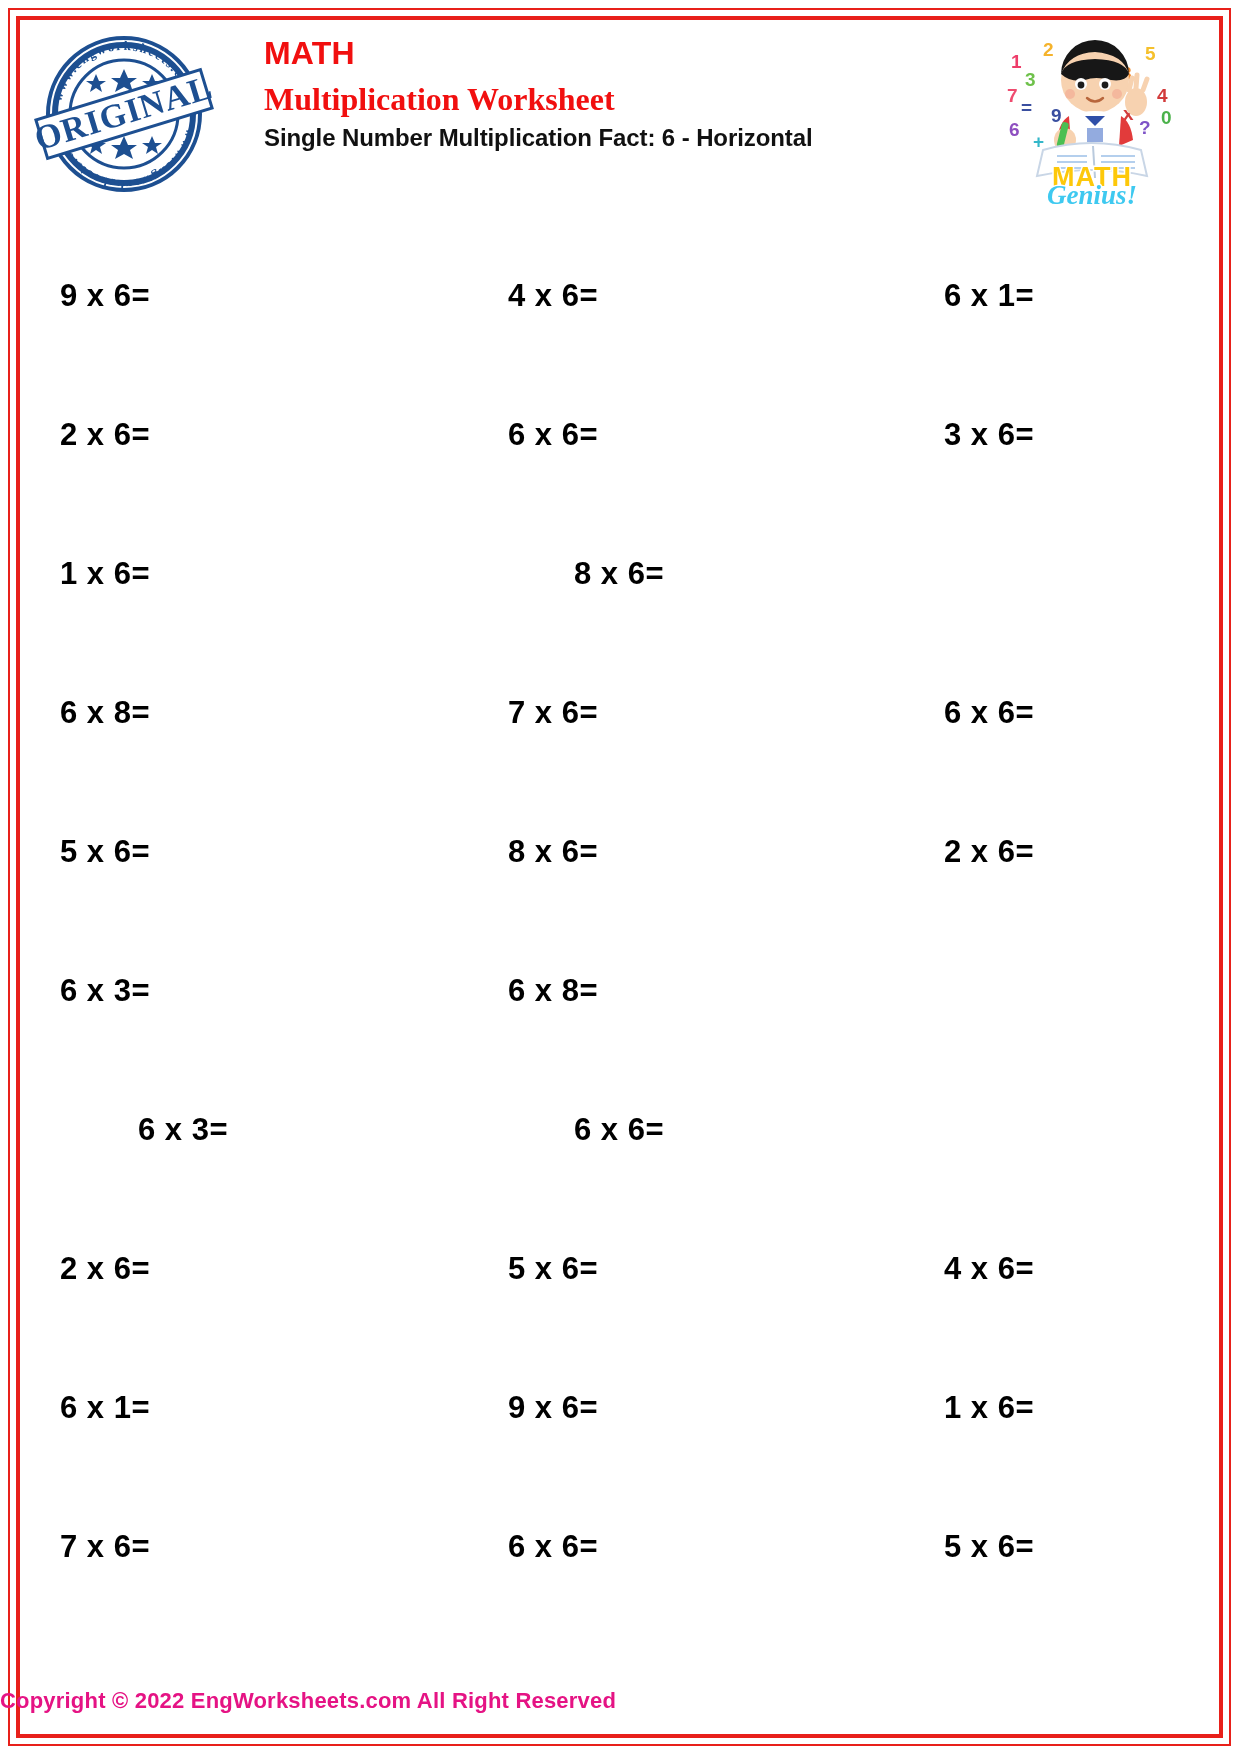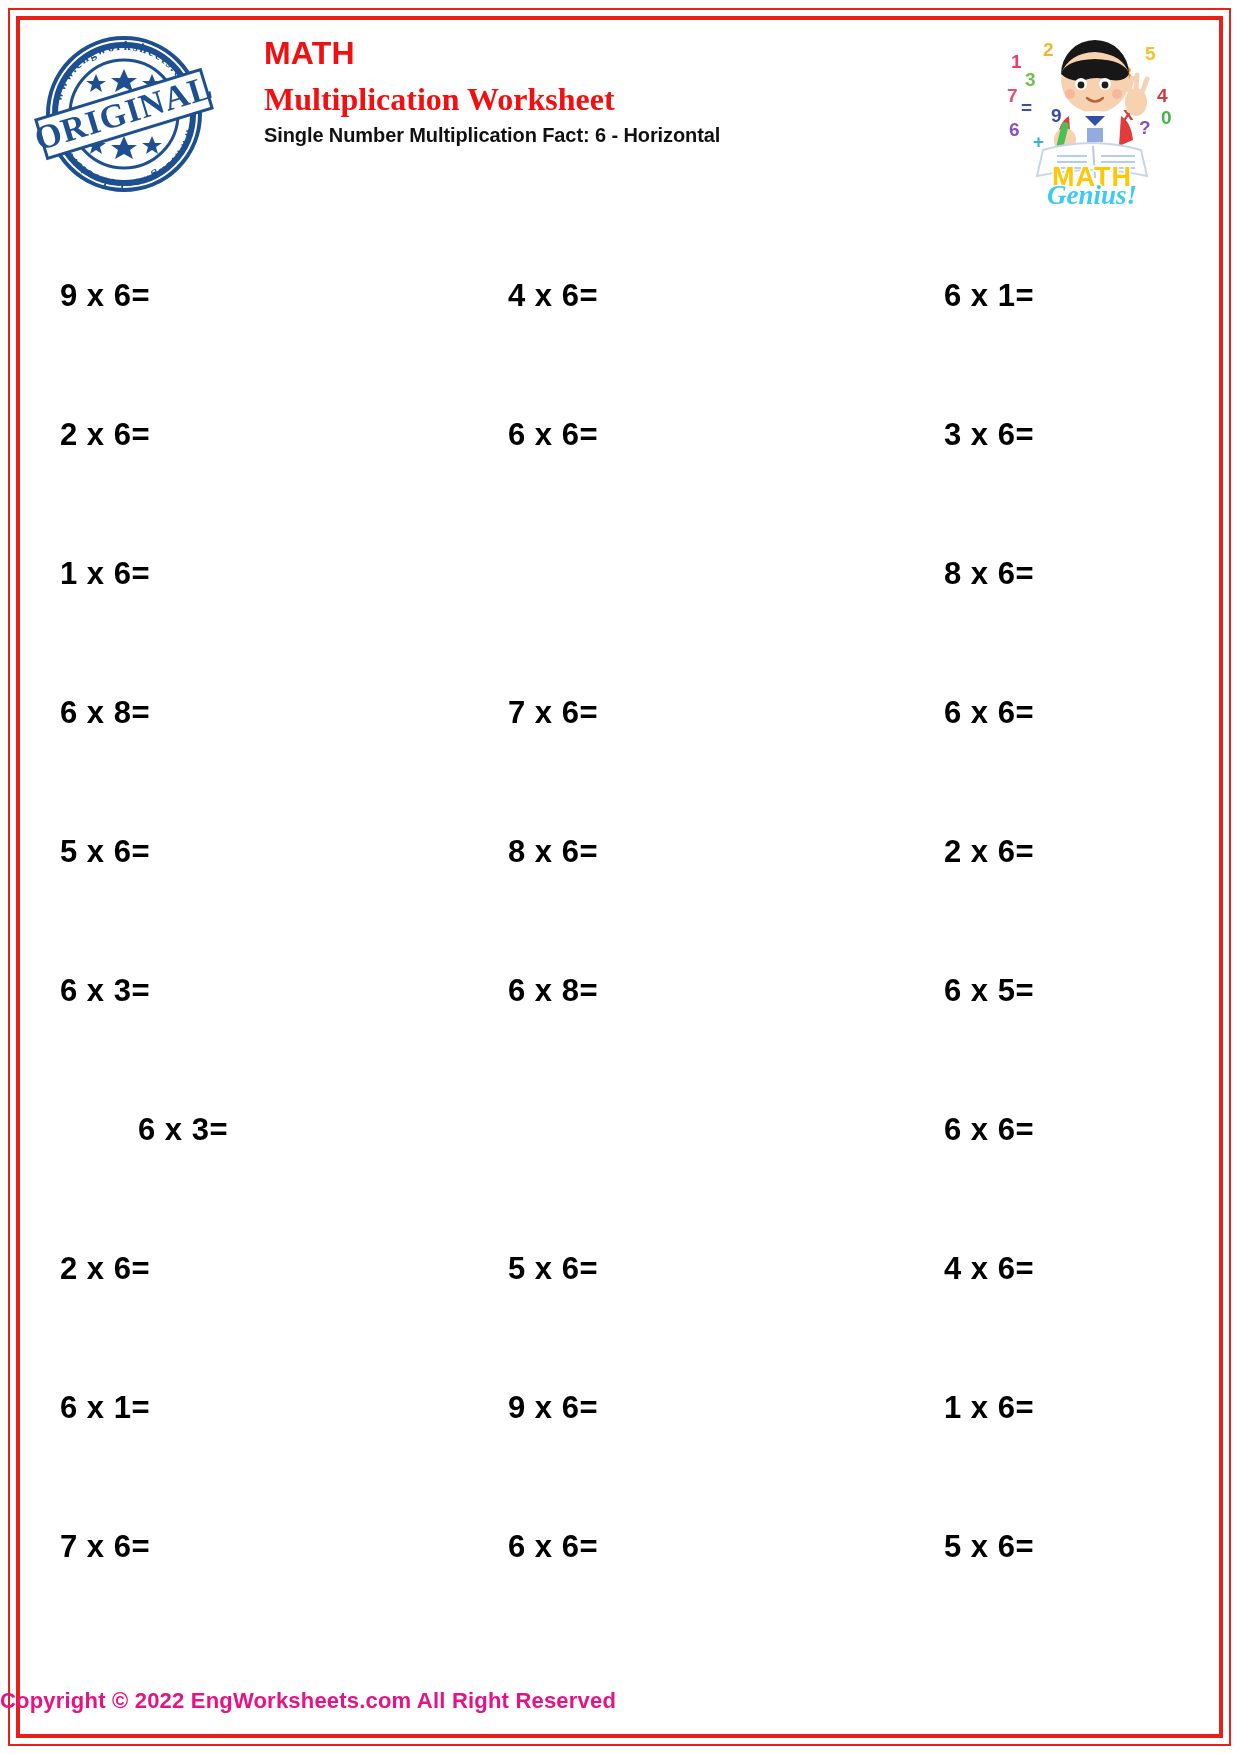--- a/index.html
+++ b/index.html
@@ -76,21 +76,21 @@
   .title-sub {
     color: #f10f0f;
     font-size: 32px;
     font-weight: bold;
     line-height: 1.2;
     margin: 8px 0 0 0;
     font-family: Liberation Serif, serif;
   }
   .title-desc {
     color: #111111;
-    font-size: 20px;
+    font-size: 24px;
     font-weight: bold;
     margin: 6px 0 0 0;
     letter-spacing: -0.1px;
     font-family: "Liberation Sans", sans-serif;
   }
 
   .mascot {
     position: absolute;
     right: 28px;
     top: 6px;
@@ -106,21 +106,20 @@
     top: 226px;
     width: 1110px;
     height: 1390px;
     display: flex;
     flex-direction: column;
   }
   .prob-row {
     flex: 1 1 0;
     display: flex;
     align-items: center;
-    justify-content: space-between;
   }
   .prob-cell {
     flex: 0 0 33.333%;
     box-sizing: border-box;
   }
   .prob-cell.c0 { padding-left: 20px; }
   .prob-cell.c1 { padding-left: 98px; }
   .prob-cell.c2 { padding-left: 164px; }
   .prob-text {
     font-family: "Liberation Sans Narrow", "Liberation Sans", sans-serif;
@@ -272,21 +271,20 @@
         <div class="prob-cell c2"><span class="prob-text">6 x 6=</span></div>
       </div>
       <div class="prob-row">
         <div class="prob-cell c0"><span class="prob-text">5 x 6=</span></div>
         <div class="prob-cell c1"><span class="prob-text">8 x 6=</span></div>
         <div class="prob-cell c2"><span class="prob-text">2 x 6=</span></div>
       </div>
       <div class="prob-row">
         <div class="prob-cell c0"><span class="prob-text">6 x 3=</span></div>
         <div class="prob-cell c1"><span class="prob-text">6 x 8=</span></div>
-        <div class="prob-cell c2"><span class="prob-text">6 x 5=</span></div>
       </div>
       <div class="prob-row">
         <div class="prob-cell c1"><span class="prob-text">6 x 3=</span></div>
         <div class="prob-cell c2"><span class="prob-text">6 x 6=</span></div>
       </div>
       <div class="prob-row">
         <div class="prob-cell c0"><span class="prob-text">2 x 6=</span></div>
         <div class="prob-cell c1"><span class="prob-text">5 x 6=</span></div>
         <div class="prob-cell c2"><span class="prob-text">4 x 6=</span></div>
       </div>

